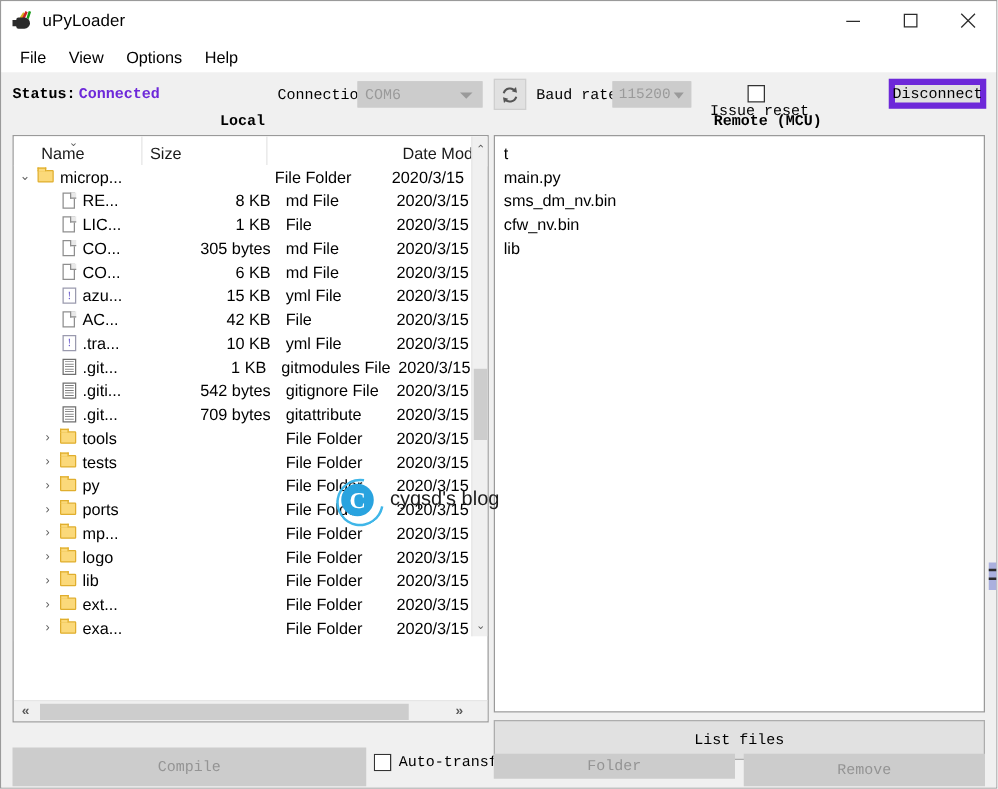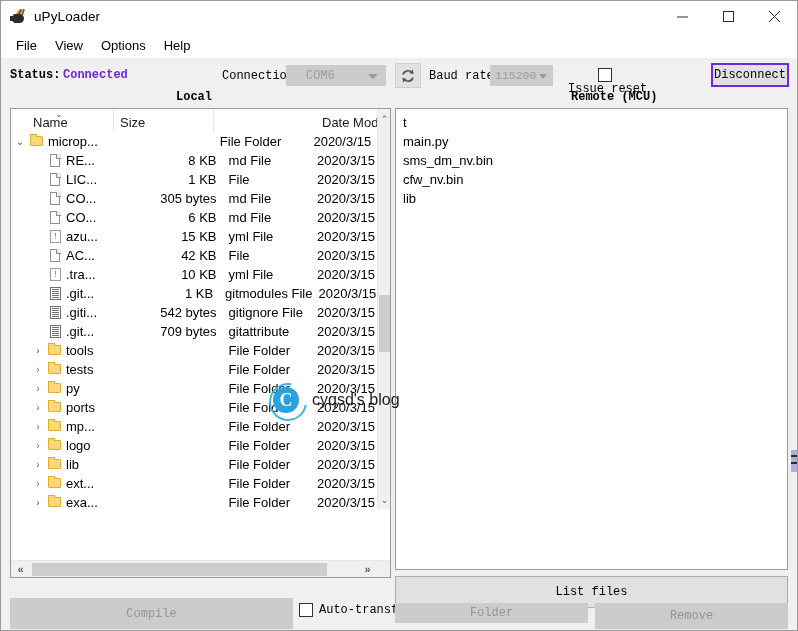--- a/index.html
+++ b/index.html
@@ -130,21 +130,21 @@
     position: absolute; left: 285px; top: 0px;
     width: 100px; height: 21px;
     background: #cccccc;
     border: 1px solid #cccccc;
     box-sizing: border-box;
     color: #9a9a9a;
     font-family: "Liberation Mono", monospace;
     font-size: 12px;
     display: flex; align-items: center;
   }
-  #connection-select .selval { padding-left: 5px; margin-left: 14px; }
+  #connection-select .selval { padding-left: 5px; }
   #connection-select .arrow {
     position: absolute; right: 7px; top: 8px;
     width: 0; height: 0;
     border-left: 5px solid transparent;
     border-right: 5px solid transparent;
     border-top: 5px solid #9a9a9a;
   }
   #refresh-button {
     position: absolute; left: 394px; top: -2px;
     width: 26px; height: 25px;
@@ -191,21 +191,21 @@
   }
   #issue-reset-label {
     margin-left: 6px;
     font-family: "Liberation Mono", monospace;
     font-size: 12px;
   }
   #disconnect-button {
     position: absolute; left: 710px; top: -2px;
     width: 78px; height: 24px;
     background: #e1e1e1;
-    border: 2px solid #6d28d9;
+    border: 5px solid #6d28d9;
     box-sizing: border-box;
     font-family: "Liberation Mono", monospace;
     font-size: 12px;
     display: flex; align-items: center; justify-content: center;
     cursor: default;
   }
 
   
   #local-caption {
     position: absolute; left: 175px; top: 32px;

